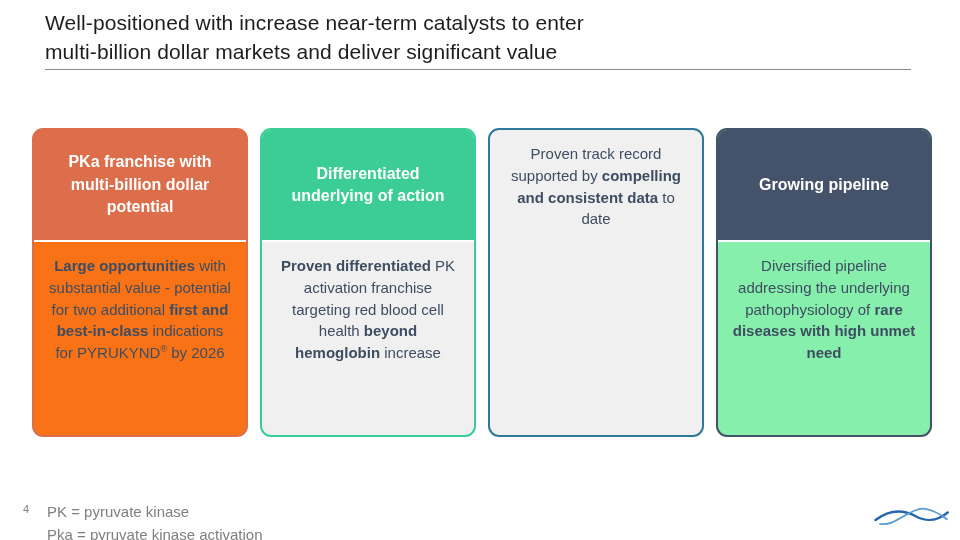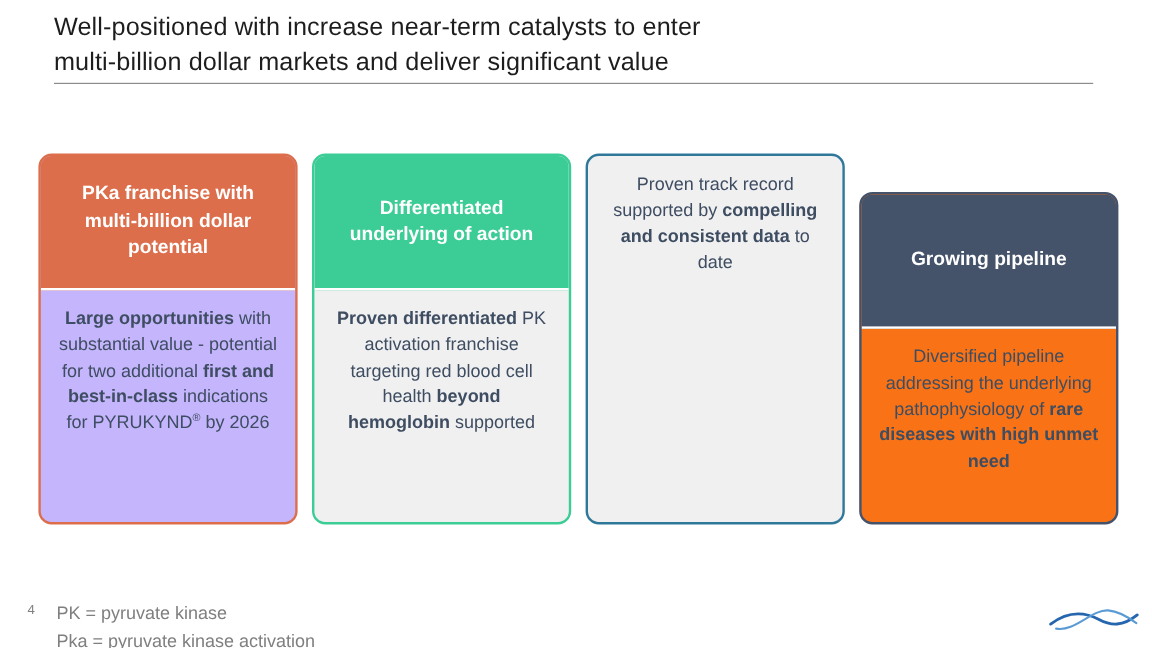--- a/index.html
+++ b/index.html
@@ -28,42 +28,42 @@
 </head>
 <body>
 
 <div class="slide">
 
   <div class="title">Well-positioned with increase near-term catalysts to enter
 multi-billion dollar markets and deliver significant value</div>
   <div class="rule"></div>
 
   <div class="cards">
-    <div class="card" style="border-color: rgb(220, 110, 76); background: #c4b5fd;">
+    <div class="card" style="border-color: rgb(220, 110, 76); background: #f97316;">
       <div class="card-head" style="background: rgb(220, 110, 76);">
         <p>PKa franchise with multi-billion dollar potential</p>
       </div>
       <div class="card-body">
         <p><b>Large opportunities</b><span> with substantial value - potential for two additional </span><b>first and best-in-class</b><span> indications for PYRUKYND</span><sup><span>®</span></sup><span> by 2026</span></p>
       </div>
     </div>
     <div class="card" style="border-color: rgb(60, 205, 150); background: rgb(240, 240, 241);">
       <div class="card-head" style="background: rgb(60, 205, 150);">
         <p>Differentiated underlying of action</p>
       </div>
       <div class="card-body">
-        <p><b>Proven differentiated</b><span> PK activation franchise targeting red blood cell health </span><b>beyond hemoglobin</b><span> supported</span></p>
+        <p><b>Proven differentiated</b><span> PK activation franchise targeting red blood cell health </span><b>beyond hemoglobin</b><span> increase</span></p>
       </div>
     </div>
     <div class="card" style="border-color: rgb(47, 120, 153); background: rgb(240, 240, 241);">
       <div class="card-body">
         <p><span>Proven track record supported by </span><b>compelling and consistent data</b><span> to date</span></p>
       </div>
     </div>
-    <div class="card" style="border-color: rgb(68, 82, 106); background: #f97316; margin-top: 32px;">
+    <div class="card" style="border-color: rgb(68, 82, 106); background: #86efac;">
       <div class="card-head" style="background: rgb(68, 82, 106);">
         <p>Growing pipeline</p>
       </div>
       <div class="card-body">
         <p><span>Diversified pipeline addressing the underlying pathophysiology of </span><b>rare diseases with high unmet need</b></p>
       </div>
     </div>
   </div>
 
   <div class="pagenum">4</div>

